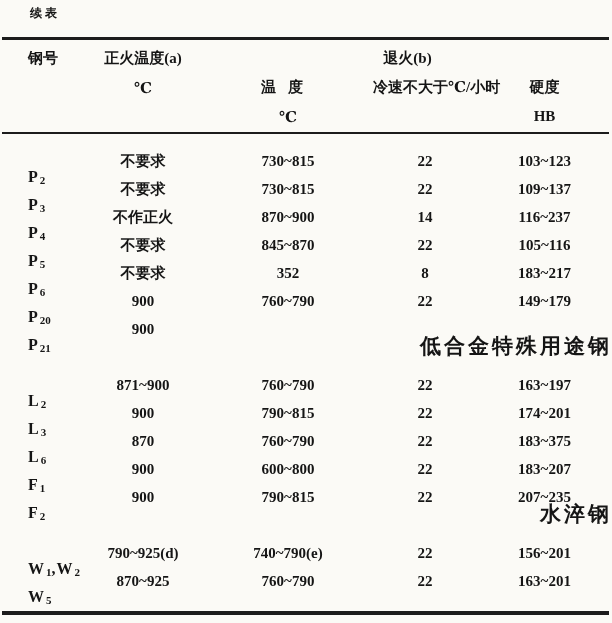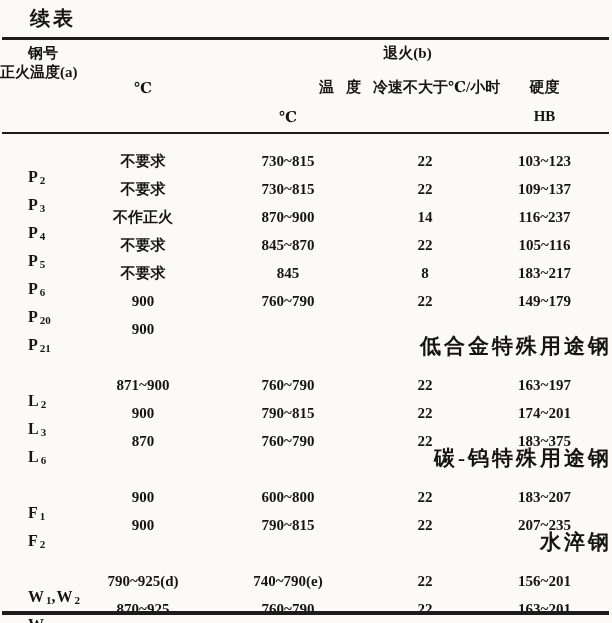--- a/index.html
+++ b/index.html
@@ -7,40 +7,40 @@
     width: 612px; height: 623px;
     background: #fbfaf6;
     font-family: "Liberation Serif", "DejaVu Serif", serif;
     color: #151515;
     -webkit-font-smoothing: antialiased;
   }
   .page { position: relative; width: 612px; height: 623px; overflow: hidden; }
 
   .continued {
     position: absolute; top: 5px; left: 30px;
-    font-size: 20px; font-weight: bold; letter-spacing: 3px; font-family: Liberation Mono, monospace;
+    font-size: 12px; font-weight: bold; letter-spacing: 3px; font-family: Liberation Mono, monospace;
   }
 
   .rule { position: absolute; left: 2px; right: 3px; background: #1c1c1c; }
   .rule-top    { top: 37px;  height: 3px; }
   .rule-mid    { top: 132px; height: 2px; }
   .rule-bottom { top: 611px; height: 4px; }
 
   .grid-row {
     display: grid;
     grid-template-columns: 28px 55px 120px 170px 104px 135px;
     align-items: center;
   }
 
   .thead { position: absolute; top: 44px; left: 0; width: 612px; }
   .hrow { height: 29px; }
   .hc { font-size: 15px; font-weight: bold; text-align: center; white-space: nowrap; }
   .hc.left { text-align: left; }
   .span-annealing { grid-column: 4 / 7; text-align: center; }
-  .spread { letter-spacing: 12px; text-align: right; }
+  .spread { letter-spacing: 12px; }
 
   .tbody { position: absolute; top: 136px; left: 0; width: 612px; }
   .row { height: 28px; }
   .c { font-size: 15px; font-weight: bold; text-align: center; white-space: nowrap; }
   .c.steel { text-align: left; font-size: 16px; letter-spacing: 1px; margin-top: 32px; }
   .subnum { font-size: 11px; position: relative; top: 2px; margin-left: 1px; letter-spacing: 0; }
 
   .section-row { display: block; height: 28px; line-height: 28px; }
   .section-label {
     padding-left: 18px; font-size: 21px; font-weight: bold; letter-spacing: 3px;
@@ -54,22 +54,22 @@
 <div class="page">
 
   <div class="continued">续表</div>
 
   <div class="rule rule-top"></div>
 
   <div class="thead">
     <div class="grid-row hrow">
       <div class="hc"></div>
       <div class="hc left">钢号</div>
+      <div class="hc">正火温度(a)</div>
       <div class="hc span-annealing">退火(b)</div>
-      <div class="hc">正火温度(a)</div>
     </div>
     <div class="grid-row hrow">
       <div class="hc"></div>
       <div class="hc"></div>
       <div class="hc">℃</div>
       <div class="hc spread">温度</div>
       <div class="hc">冷速不大于℃/小时</div>
       <div class="hc">硬度</div>
     </div>
     <div class="grid-row hrow">
@@ -114,21 +114,21 @@
         <div class="c steel"><span>P</span><span class="subnum">5</span></div>
         <div class="c">不要求</div>
         <div class="c">845~870</div>
         <div class="c">22</div>
         <div class="c">105~116</div>
       </div>
       <div class="grid-row row">
         <div class="c"></div>
         <div class="c steel"><span>P</span><span class="subnum">6</span></div>
         <div class="c">不要求</div>
-        <div class="c">845</div>
+        <div class="c">352</div>
         <div class="c">8</div>
         <div class="c">183~217</div>
       </div>
       <div class="grid-row row">
         <div class="c"></div>
         <div class="c steel"><span>P</span><span class="subnum">20</span></div>
         <div class="c">900</div>
         <div class="c">760~790</div>
         <div class="c">22</div>
         <div class="c">149~179</div>
@@ -160,23 +160,20 @@
         <div class="c">22</div>
         <div class="c">174~201</div>
       </div>
       <div class="grid-row row">
         <div class="c"></div>
         <div class="c steel"><span>L</span><span class="subnum">6</span></div>
         <div class="c">870</div>
         <div class="c">760~790</div>
         <div class="c">22</div>
         <div class="c">183~375</div>
-      </div>
-      <div class="section-row">
-        <div class="section-label">碳-钨特殊用途钢</div>
       </div>
       <div class="grid-row row">
         <div class="c"></div>
         <div class="c steel"><span>F</span><span class="subnum">1</span></div>
         <div class="c">900</div>
         <div class="c">600~800</div>
         <div class="c">22</div>
         <div class="c">183~207</div>
       </div>
       <div class="grid-row row">

